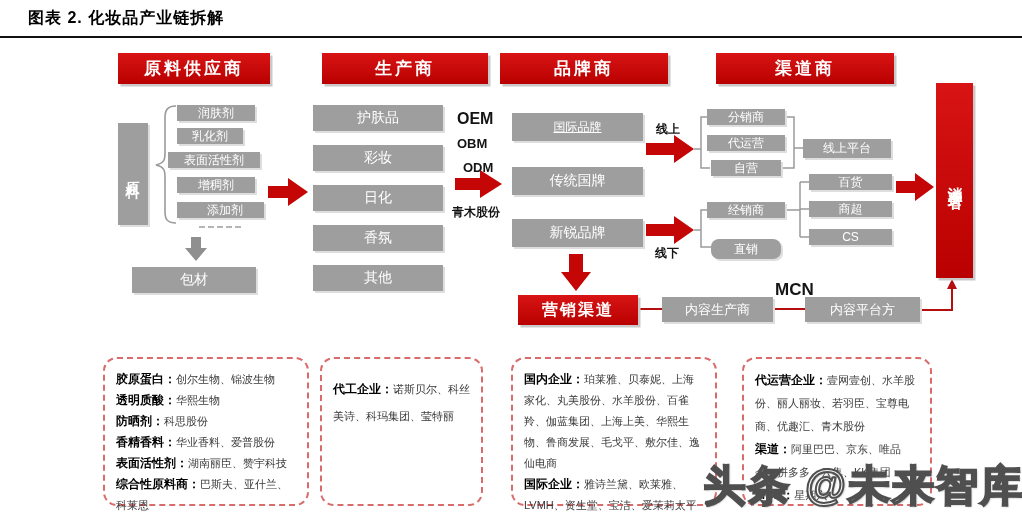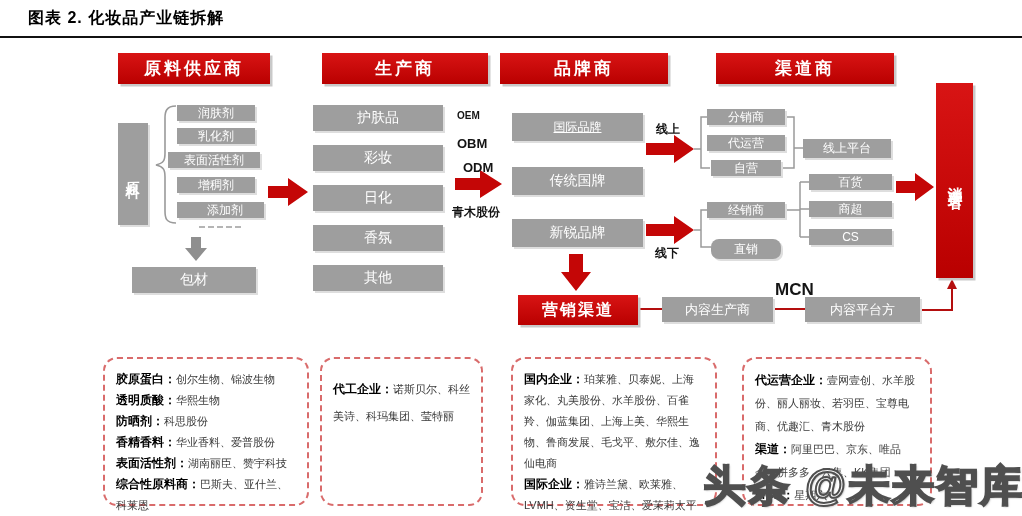--- a/index.html
+++ b/index.html
@@ -70,34 +70,34 @@
       </div>
     <div class="red-box hdr" style="left:500px;top:53px;width:168px;height:31px;">
         <span>品牌商</span>
       </div>
     <div class="red-box hdr" style="left:716px;top:53px;width:178px;height:31px;">
         <span>渠道商</span>
       </div>
 
     <div class="g-box vtext" style="left:118px;top:123px;width:30px;height:102px;font-size:14px;">原料</div>
     <div class="g-box" style="left:177px;top:105px;width:78px;height:16px;font-size:12px;">润肤剂</div>
-    <div class="g-box" style="left:177px;top:128px;width:78px;height:16px;font-size:12px;">乳化剂</div>
+    <div class="g-box" style="left:177px;top:128px;width:66px;height:16px;font-size:12px;">乳化剂</div>
     <div class="g-box" style="left:168px;top:152px;width:92px;height:16px;font-size:12px;">表面活性剂</div>
     <div class="g-box" style="left:177px;top:177px;width:78px;height:16px;font-size:12px;">增稠剂</div>
     <div class="g-box" style="left:177px;top:202px;width:78px;height:16px;font-size:12px;padding-left:9px;">添加剂</div>
     <div class="dash-more"></div>
     <div class="g-box" style="left:132px;top:267px;width:124px;height:26px;font-size:14px;">包材</div>
 
     <div class="g-box" style="left:313px;top:105px;width:130px;height:26px;font-size:14px;">护肤品</div>
     <div class="g-box" style="left:313px;top:145px;width:130px;height:26px;font-size:14px;">彩妆</div>
     <div class="g-box" style="left:313px;top:185px;width:130px;height:26px;font-size:14px;">日化</div>
     <div class="g-box" style="left:313px;top:225px;width:130px;height:26px;font-size:14px;">香氛</div>
     <div class="g-box" style="left:313px;top:265px;width:130px;height:26px;font-size:14px;">其他</div>
 
-    <div class="anno" style="left:457px;top:110px;font-size:10px;">OEM</div>
+    <div class="anno" style="left:457px;top:110px;font-size:16px;">OEM</div>
     <div class="anno" style="left:457px;top:136px;font-size:13px;">OBM</div>
     <div class="anno" style="left:457px;top:160px;font-size:13px;margin-left:6px;">ODM</div>
     <div class="anno" style="left:452px;top:204px;font-size:12px;">青木股份</div>
 
     <div class="g-box" style="left:512px;top:113px;width:131px;height:28px;font-size:12px;text-decoration:underline;">国际品牌</div>
     <div class="g-box" style="left:512px;top:167px;width:131px;height:28px;font-size:14px;">传统国牌</div>
     <div class="g-box" style="left:512px;top:219px;width:131px;height:28px;font-size:14px;">新锐品牌</div>
     <div class="anno" style="left:656px;top:121px;font-size:12px;">线上</div>
     <div class="anno" style="left:655px;top:245px;font-size:12px;">线下</div>
 

